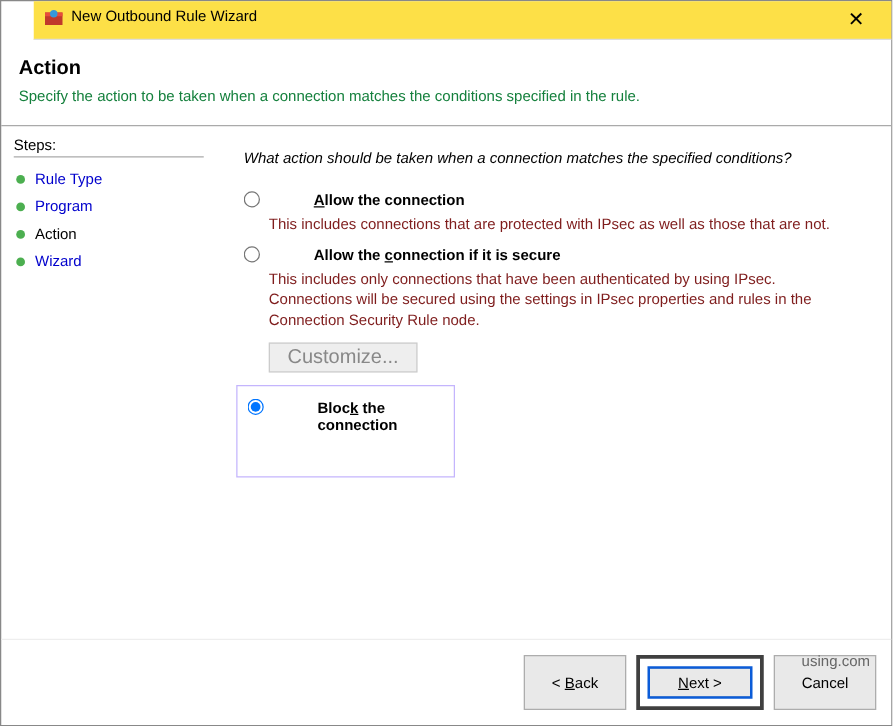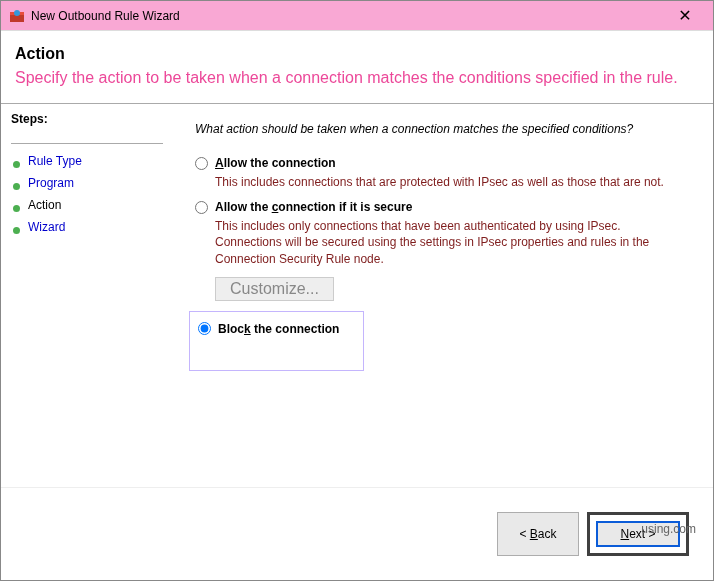--- a/index.html
+++ b/index.html
@@ -1,41 +1,41 @@
 <!DOCTYPE html>
 <html><head>
 <meta charset="utf-8">
 <style>
 * { box-sizing: border-box; margin: 0; padding: 0; }
 body { font-family: "Segoe UI", Tahoma, sans-serif; font-size: 12px; background: #fff; width: 714px; height: 581px; }
 .window { width: 714px; height: 581px; border: 1px solid #888; background: #fff; display: flex; flex-direction: column; }
-.titlebar { display: flex; align-items: center; padding: 5px 8px; border-bottom: 1px solid #ddd; background: #f9a8d4; }
+.titlebar { display: flex; padding: 5px 8px; border-bottom: 1px solid #ddd; background: #fde047; margin-left: 26px; }
 .titlebar .icon { width: 16px; height: 16px; margin-right: 6px; }
 .titlebar .title { flex: 1; font-size: 12px; }
 .titlebar .close { width: 40px; text-align: center; font-size: 16px; font-weight: 300; cursor: default; }
 .header { padding: 14px 14px 8px 14px; }
 .header h1 { font-size: 16px; font-weight: bold; margin-bottom: 6px; }
-.header .desc { font-size: 16px; color: #ec4899; }
+.header .desc { font-size: 12px; color: #15803d; }
 .sep { border-bottom: 1px solid #aaa; margin: 8px 0 0 0; }
 .body { flex: 1; display: flex; }
 .sidebar { width: 172px; padding: 8px 10px; }
-.sidebar .label { font-weight: bold; margin-bottom: 6px; display: block; border-bottom: 1px solid #aaa; padding-bottom: 17px; }
-.step { display: flex; align-items: flex-end; padding: 4px 2px; color: #0000cc; cursor: default; }
+.sidebar .label { font-weight: normal; margin-bottom: 6px; display: block; border-bottom: 1px solid #aaa; padding-bottom: 2px; }
+.step { display: flex; align-items: center; padding: 4px 2px; color: #0000cc; cursor: default; }
 .step.current { color: #000; }
 .bullet { width: 7px; height: 7px; border-radius: 50%; background: #4caf50; margin-right: 8px; flex-shrink: 0; }
 .main { flex: 1; padding: 18px 22px 8px 22px; }
 .q { margin-bottom: 20px; font-style: italic; }
-.radio-row { display: flex; align-items: center; margin-top: 6px; }
+.radio-row { display: flex; align-items: flex-start; margin-top: 6px; gap: 36px; }
 .radio-row input { margin-right: 7px; }
 .radio-row .lbl { font-weight: bold; }
 .hint { margin: 4px 0 10px 20px; color: #7f1d1d; line-height: 1.35; max-width: 460px; }
 .customize { margin-left: 20px; margin-bottom: 8px; padding: 2px 14px; font-size: 16px; color: #888; background: #eee; border: 1px solid #ccc; }
 .highlight-box { border: 1px solid #c4b5fd; padding: 10px 8px 34px 8px; width: 175px; margin-left: -6px; margin-top: 2px; }
 .highlight-box .radio-row { margin-top: 0; }
-.footer { display: flex; justify-content: flex-end; padding: 24px; gap: 8px; border-top: 1px solid #eee; }
+.footer { display: flex; justify-content: flex-end; padding: 12px; gap: 8px; border-top: 1px solid #eee; }
 .btn { min-width: 82px; padding: 4px 10px; font-size: 12px; background: #e9e9e9; border: 1px solid #adadad; text-align: center; cursor: default; }
 .btn.primary-wrap { border: 3px solid #e00000; padding: 7px; display: inline-block; }
 .btn.primary { outline: 2px solid #0b5cd8; outline-offset: -1px; }
 .watermark { position: absolute; right: 18px; bottom: 45px; font-size: 12px; color: #666; }
 .under { text-decoration: underline; text-decoration-thickness: 1px; }
 </style>
 </head>
 <body>
 
 <div class="window">
@@ -102,16 +102,17 @@
         </div>
       </div>
     </div>
   </div>
 
   <div class="footer">
     <button class="btn"><span>&lt; <span class="under">B</span>ack</span></button>
     <span class="primary-wrap btn" style="padding:7px;background:transparent;border:3px solid #404040;">
       <button class="btn primary"><span><span class="under">N</span>ext &gt;</span></button>
     </span>
+    <button class="btn">Cancel</button>
   </div>
 
 </div>
 <div class="watermark">using.com</div>
 
 </body></html>

